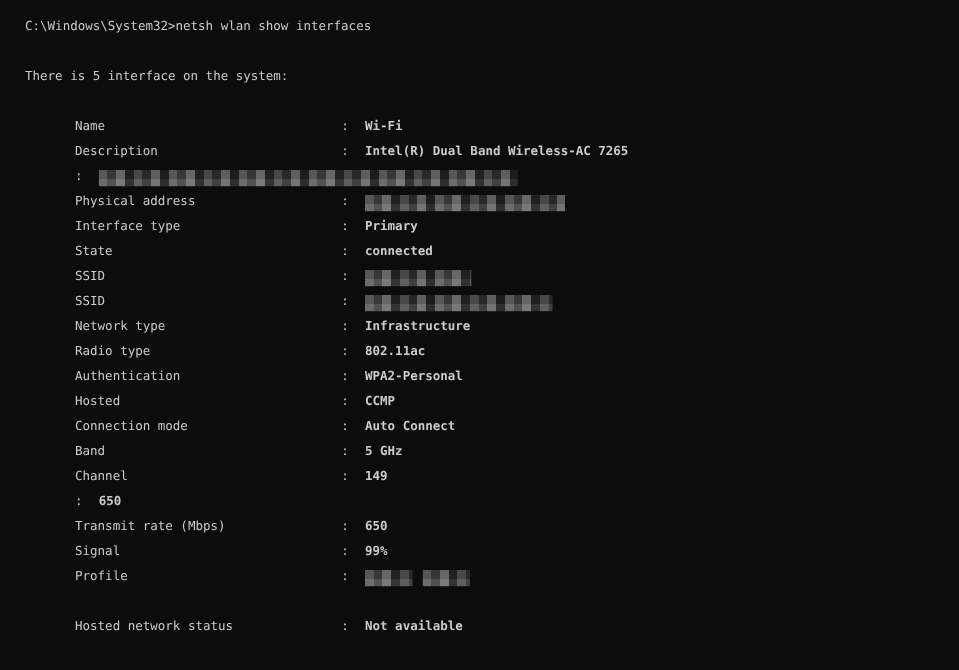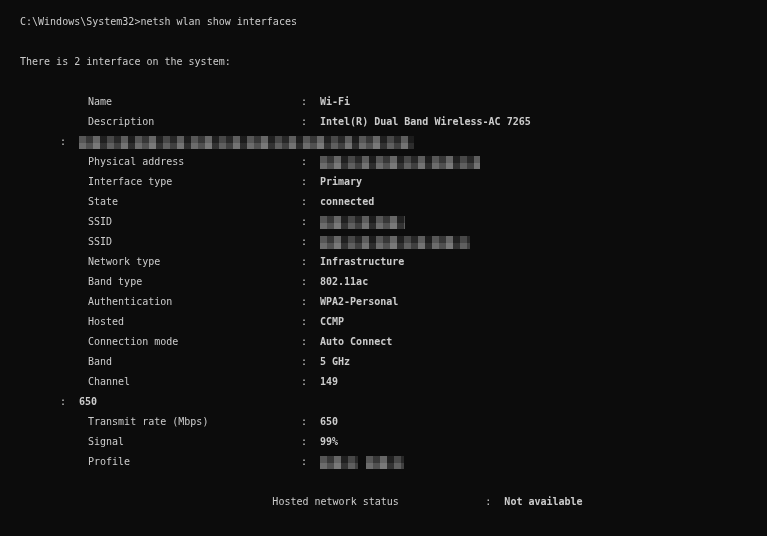--- a/index.html
+++ b/index.html
@@ -42,39 +42,37 @@
     height: 20px;
     line-height: 20px;
     white-space: pre;
     padding-left: 52px;
   }
   .row .label {
     width: 213px;
     flex: 0 0 213px;
     white-space: pre;
     color: #cccccc;
-    margin-left: 28px;
   }
   .row .colon {
     width: 19px;
     flex: 0 0 19px;
     color: #cccccc;
   }
   .row .value {
     white-space: pre;
     color: #cccccc;
     display: flex;
     align-items: center;
     height: 20px;
     font-weight: bold;
   }
   
   .row.hosted {
     padding-left: 52px;
-    justify-content: center;
   }
   .row.hosted .label {
     width: 213px;
     flex: 0 0 213px;
   }
   
   .redaction {
     display: inline-block;
     height: 13px;
     vertical-align: middle;
@@ -98,34 +96,34 @@
   }
   .redaction:last-child { margin-right: 0; }
 </style>
 </head>
 <body>
 
 <div id="console">
 
   <div class="line">C:\Windows\System32&gt;netsh wlan show interfaces</div>
   <div class="line blank"></div>
-  <div class="line">There is 2 interface on the system:</div>
+  <div class="line">There is 5 interface on the system:</div>
   <div class="line blank"></div>
 
   <div id="rows-container">
       <div class="row"><span class="label">Name</span><span class="colon">:</span><span class="value">Wi-Fi</span></div>
       <div class="row"><span class="label">Description</span><span class="colon">:</span><span class="value">Intel(R) Dual Band Wireless-AC 7265</span></div>
       <div class="row"><span class="colon">:</span><span class="value"><span class="redaction" style="width: 335px;"></span></span></div>
       <div class="row"><span class="label">Physical address</span><span class="colon">:</span><span class="value"><span class="redaction" style="width: 160px;"></span></span></div>
       <div class="row"><span class="label">Interface type</span><span class="colon">:</span><span class="value">Primary</span></div>
       <div class="row"><span class="label">State</span><span class="colon">:</span><span class="value">connected</span></div>
       <div class="row"><span class="label">SSID</span><span class="colon">:</span><span class="value"><span class="redaction" style="width: 85px;"></span></span></div>
       <div class="row"><span class="label">SSID</span><span class="colon">:</span><span class="value"><span class="redaction" style="width: 150px;"></span></span></div>
       <div class="row"><span class="label">Network type</span><span class="colon">:</span><span class="value">Infrastructure</span></div>
-      <div class="row"><span class="label">Band type</span><span class="colon">:</span><span class="value">802.11ac</span></div>
+      <div class="row"><span class="label">Radio type</span><span class="colon">:</span><span class="value">802.11ac</span></div>
       <div class="row"><span class="label">Authentication</span><span class="colon">:</span><span class="value">WPA2-Personal</span></div>
       <div class="row"><span class="label">Hosted</span><span class="colon">:</span><span class="value">CCMP</span></div>
       <div class="row"><span class="label">Connection mode</span><span class="colon">:</span><span class="value">Auto Connect</span></div>
       <div class="row"><span class="label">Band</span><span class="colon">:</span><span class="value">5 GHz</span></div>
       <div class="row"><span class="label">Channel</span><span class="colon">:</span><span class="value">149</span></div>
       <div class="row"><span class="colon">:</span><span class="value">650</span></div>
       <div class="row"><span class="label">Transmit rate (Mbps)</span><span class="colon">:</span><span class="value">650</span></div>
       <div class="row"><span class="label">Signal</span><span class="colon">:</span><span class="value">99%</span></div>
       <div class="row"><span class="label">Profile</span><span class="colon">:</span><span class="value"><span class="redaction" style="width: 38px;"></span><span class="redaction" style="width: 38px;"></span></span></div>
     </div>

